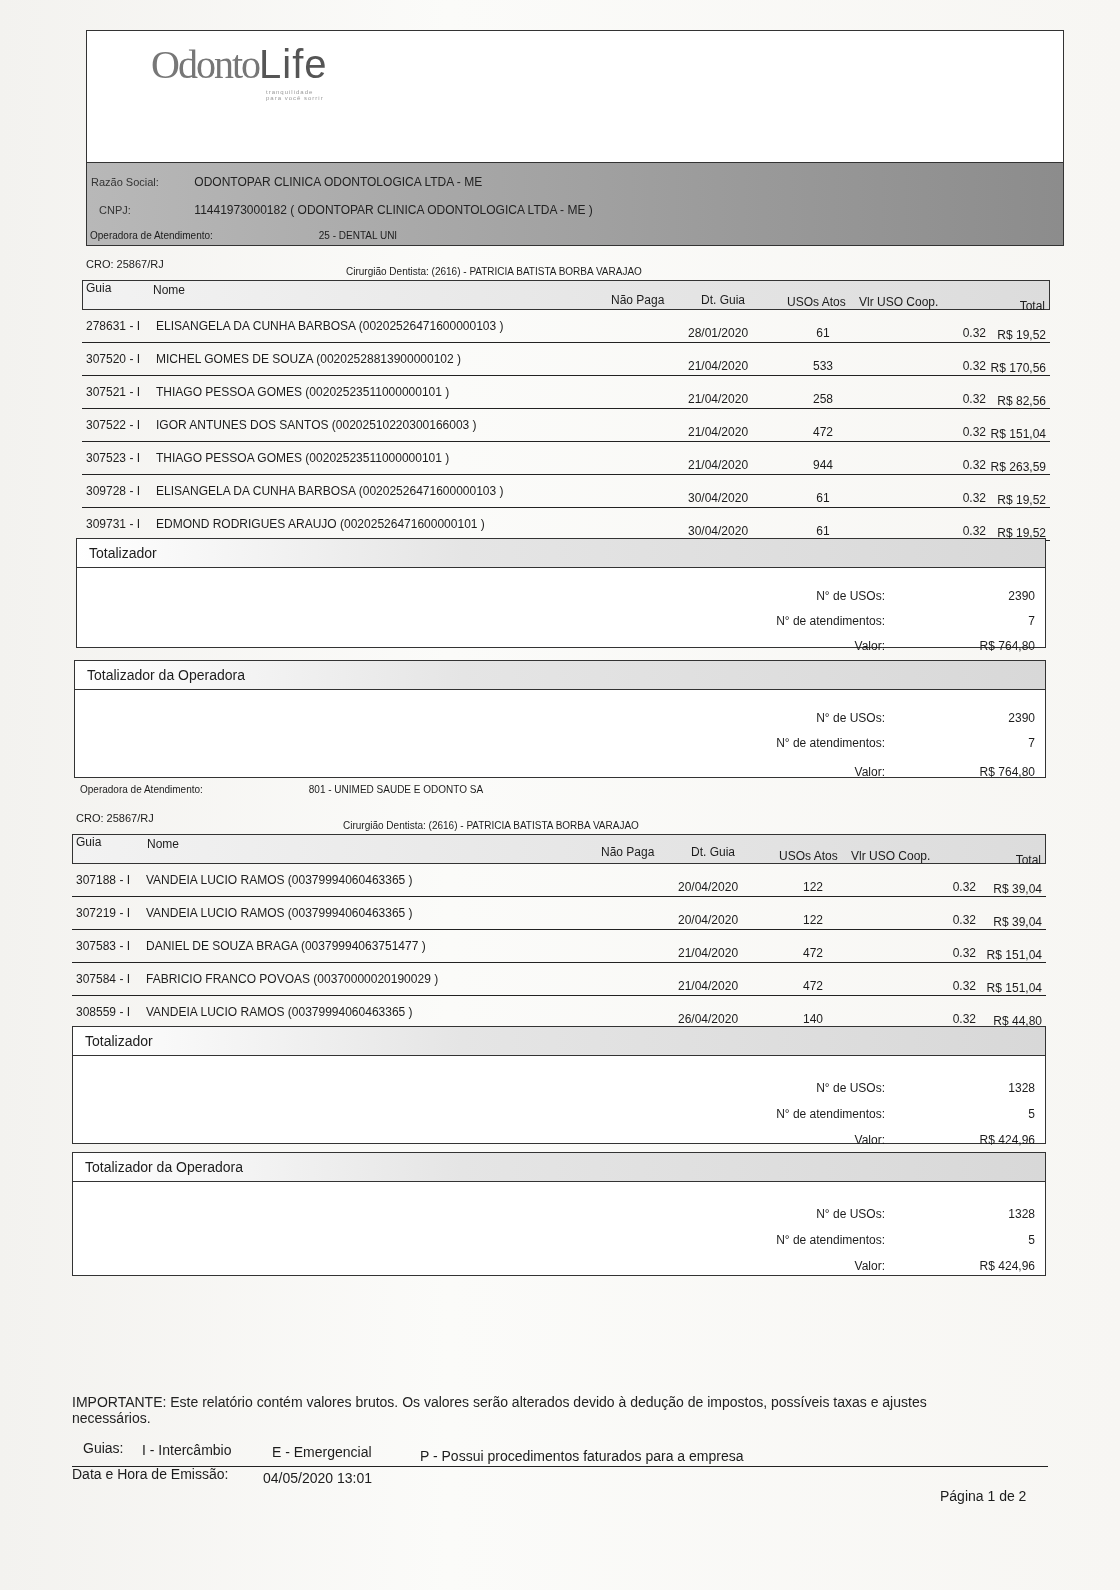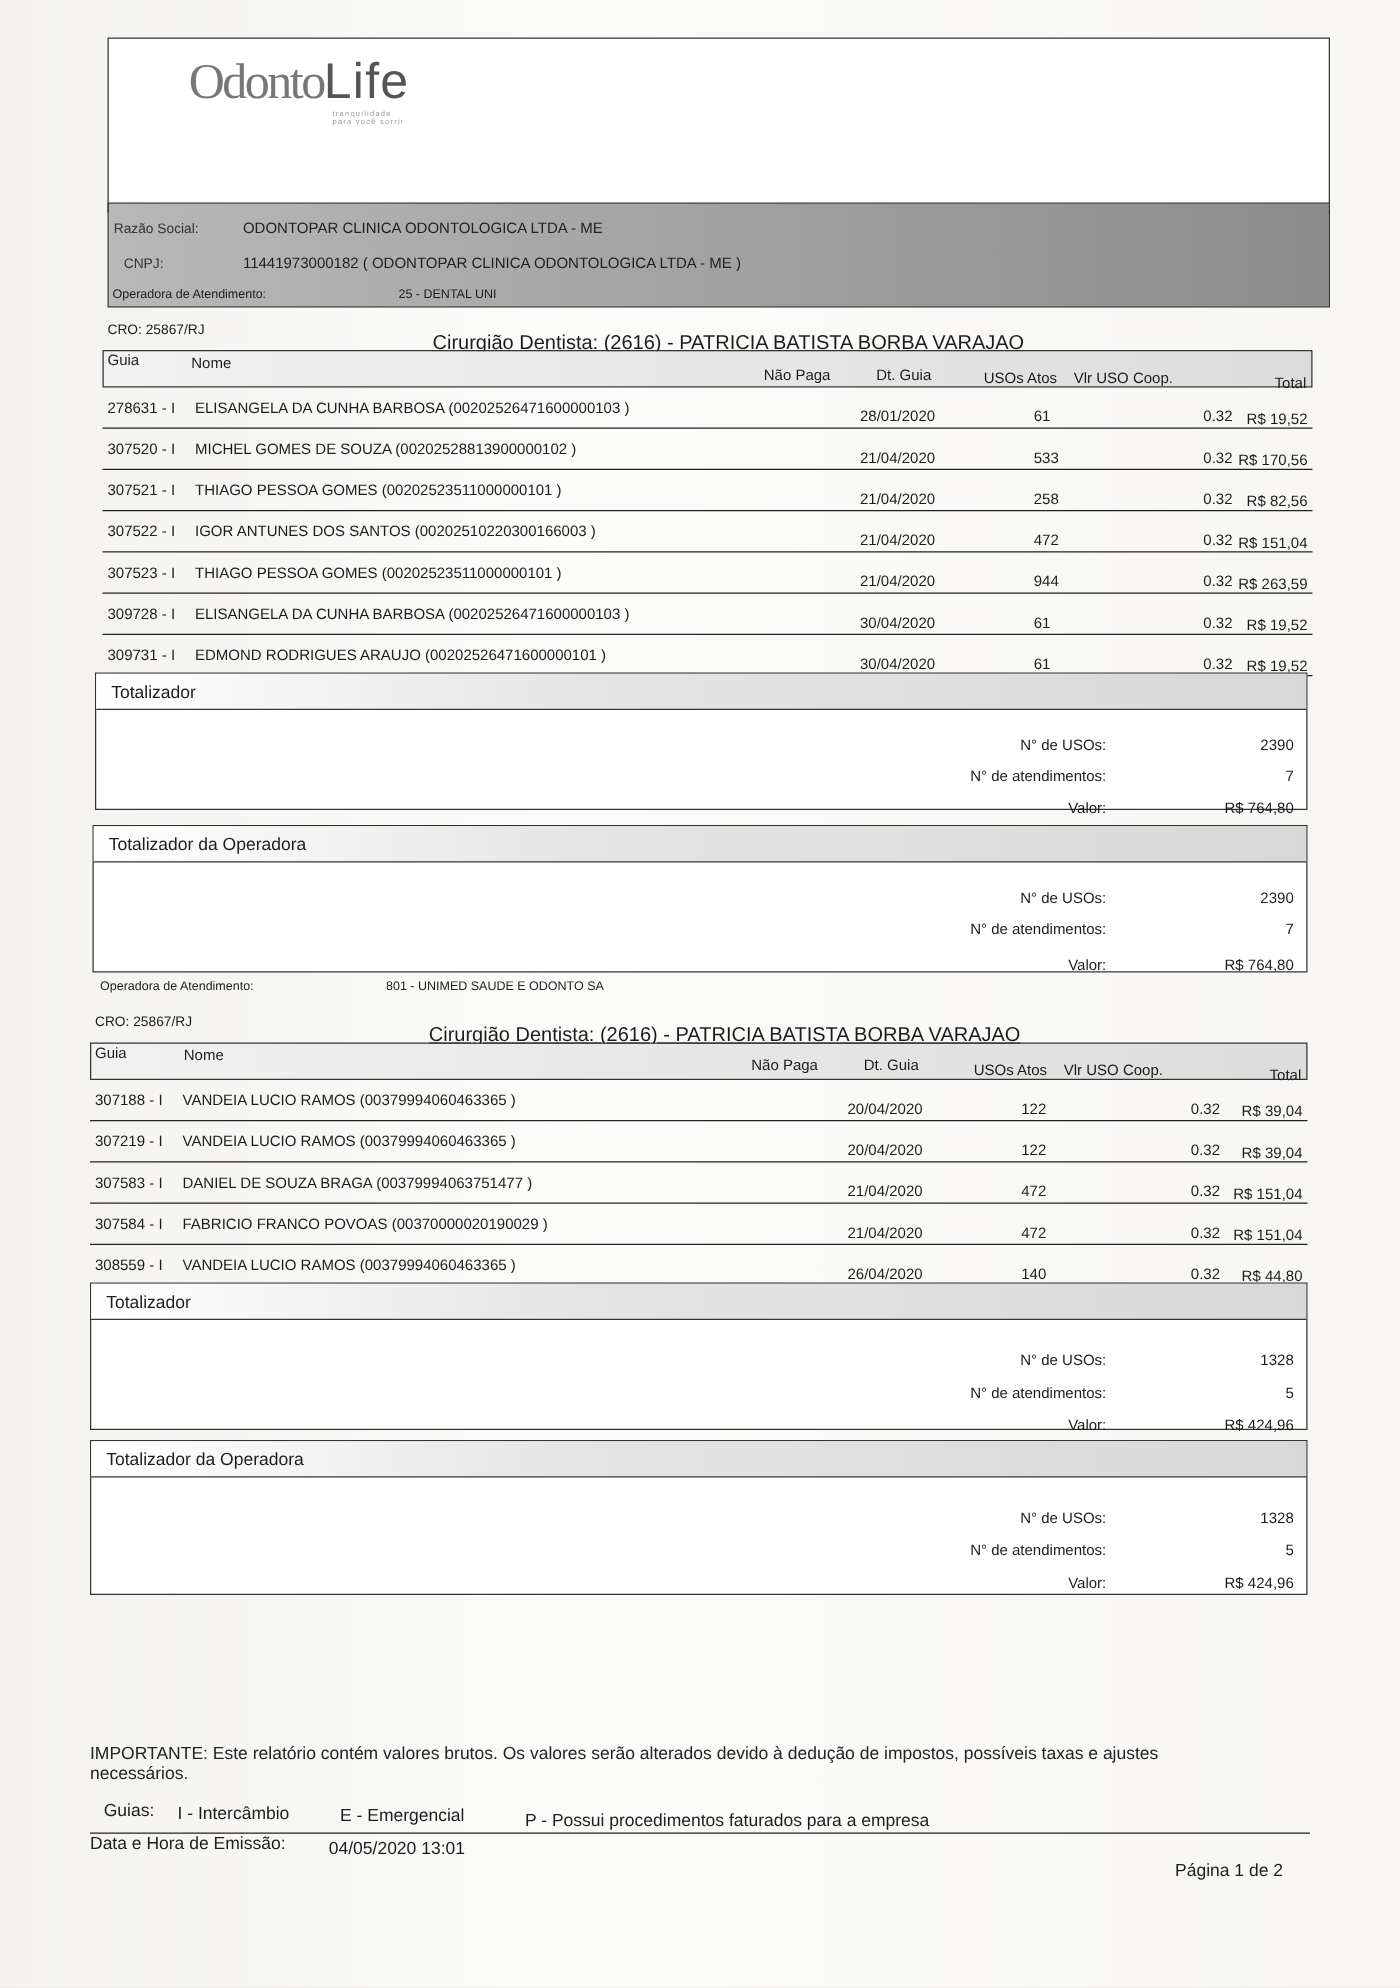--- a/index.html
+++ b/index.html
@@ -12,29 +12,29 @@
   .logo .tag { position:absolute; left:115px; top:48px; font-size:6px; color:#999; letter-spacing:1px; }
   .header-sub { position:absolute; left:0; top:58px; width:100%; height:80px; border-top:1.5px solid #333; background:linear-gradient(90deg,#f5f5f5,#d9d9d9); }
   .header-sub .row { position:absolute; left:10px; font-size:14px; color:#333; }
   .header-sub .row .lbl { color:#444; margin-right:6px; }
   .company-box { position:absolute; left:86px; top:162px; width:978px; height:84px; border:1.5px solid #333; box-sizing:border-box; background:linear-gradient(90deg,#b8b8b8,#9d9d9d 60%,#8c8c8c); }
   .company-box .row { position:absolute; font-size:12px; color:#222; }
   .company-box .row .lbl { display:inline-block; width:100px; font-size:11px; color:#333; }
   .op-line { position:absolute; font-size:10px; }
   .op-line .lbl { display:inline-block; width:226px; }
   .cro { position:absolute; font-size:11px; }
-  .cd { position:absolute; font-size:16px;text-decoration:underline; }
+  .cd { position:absolute; font-size:10px; }
   .thead { position:absolute; height:30px; border:1.5px solid #333; box-sizing:border-box; background:linear-gradient(90deg,#f2f2f2,#dcdcdc); font-size:12px; }
   .thead span { position:absolute; }
   .trow { position:absolute; height:33px; border-bottom:1.5px solid #222; box-sizing:border-box; font-size:12px; }
   .trow span { position:absolute; top:9px; }
   .c-guia { left:4px; }
   .c-nome { left:74px; }
   .c-dt { left:606px; }
-  .c-usos { left:745px; width:40px; text-align:left; }
+  .c-usos { left:721px; width:40px; text-align:center; }
   .c-vlr { left:844px; width:60px; text-align:right; }
   .c-tot { right:4px; text-align:right; }
   .tot-box { position:absolute; border:1.5px solid #333; box-sizing:border-box; background:#fff; }
   .tot-head { position:absolute; left:0; top:0; width:100%; height:28px; border-bottom:1.5px solid #333; background:linear-gradient(90deg,#fff 0%,#e5e5e5 40%,#d8d8d8 100%); }
   .tot-head span { position:absolute; left:12px; top:6px; font-size:14px; }
   .tot-line { position:absolute; right:10px; font-size:12px; width:300px; height:16px; }
   .tot-line .l { position:absolute; right:150px; }
   .tot-line .v { position:absolute; right:0; }
   .footer { position:absolute; left:72px; font-size:14px; color:#222; }
   .legend-item { position:absolute; font-size:14px; }

